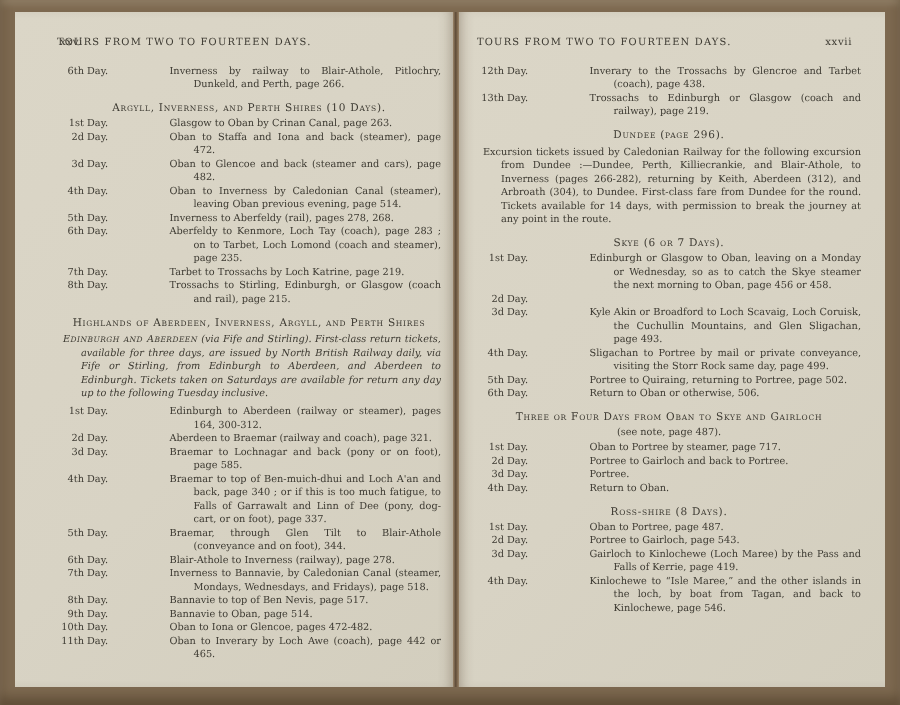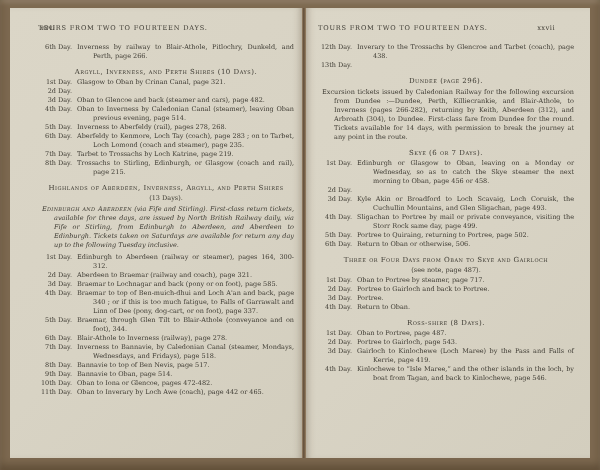--- a/index.html
+++ b/index.html
@@ -36,21 +36,21 @@
   }
   .running-title {
     display: block; text-align: left;
     letter-spacing: 0.8px;
   }
   .folio {
     position: absolute; top: 0;
     font-size: 6.8px; letter-spacing: 0.4px;
   }
   .page.left  .folio { left: 2px; }
-  .page.right .folio { right: 19px; }
+  .page.right .folio { right: 6px; }
   .page.right .running-title { padding-right: 10px; }
   .page-body { font-size: 6.5px; line-height: 9px; }
   .section { margin-top: 7px; }
   .section:first-child { margin-top: 0; }
   .heading {
     text-align: center;
     font-variant: small-caps;
     letter-spacing: 0.5px;
     font-size: 7px;
     margin: 2px 0 1px 0;
@@ -60,21 +60,21 @@
     font-size: 6.5px;
     margin-bottom: 1px;
   }
   .note {
     margin: 2px 0 3px 4px;
     padding-left: 12px; text-indent: -12px;
     text-align: justify;
   }
   .note.italic { font-style: italic; }
   .note .lead { font-variant: small-caps; letter-spacing: 0.3px; }
-  .entry { display: flex; }
+  .entry { display: flex; gap: 36px; }
   .day {
     flex: 0 0 34px;
     text-align: right;
     padding-right: 5px;
     white-space: nowrap;
   }
   .txt {
     flex: 1 1 auto;
     text-align: justify;
     padding-left: 16px; text-indent: -16px;
@@ -95,24 +95,25 @@
           <div class="section">
             <div class="entry">
               <span class="day">6th Day.</span>
               <span class="txt">Inverness by railway to Blair-Athole, Pitlochry, Dunkeld, and Perth, page 266.</span>
             </div>
           </div>
           <div class="section">
             <div class="heading">Argyll, Inverness, and Perth Shires (10 Days).</div>
             <div class="entry">
               <span class="day">1st Day.</span>
-              <span class="txt">Glasgow to Oban by Crinan Canal, page 321.</span>
-            </div>
-            <div class="entry">
-              <span class="day">2d Day.</span>
+              <span class="txt">Glasgow to Oban by Crinan Canal, page 263.</span>
+            </div>
+            <div class="entry">
+              <span class="day">2d Day.</span>
+              <span class="txt">Oban to Staffa and Iona and back (steamer), page 472.</span>
             </div>
             <div class="entry">
               <span class="day">3d Day.</span>
               <span class="txt">Oban to Glencoe and back (steamer and cars), page 482.</span>
             </div>
             <div class="entry">
               <span class="day">4th Day.</span>
               <span class="txt">Oban to Inverness by Caledonian Canal (steamer), leaving Oban previous evening, page 514.</span>
             </div>
             <div class="entry">
@@ -127,21 +128,20 @@
               <span class="day">7th Day.</span>
               <span class="txt">Tarbet to Trossachs by Loch Katrine, page 219.</span>
             </div>
             <div class="entry">
               <span class="day">8th Day.</span>
               <span class="txt">Trossachs to Stirling, Edinburgh, or Glasgow (coach and rail), page 215.</span>
             </div>
           </div>
           <div class="section">
             <div class="heading">Highlands of Aberdeen, Inverness, Argyll, and Perth Shires</div>
-            <div class="heading-sub">(13 Days).</div>
             <div class="note italic"><span class="lead">Edinburgh and Aberdeen</span><span> (via Fife and Stirling). First-class return tickets, available for three days, are issued by North British Railway daily, via Fife or Stirling, from Edinburgh to Aberdeen, and Aberdeen to Edinburgh. Tickets taken on Saturdays are available for return any day up to the following Tuesday inclusive.</span></div>
             <div class="entry">
               <span class="day">1st Day.</span>
               <span class="txt">Edinburgh to Aberdeen (railway or steamer), pages 164, 300-312.</span>
             </div>
             <div class="entry">
               <span class="day">2d Day.</span>
               <span class="txt">Aberdeen to Braemar (railway and coach), page 321.</span>
             </div>
             <div class="entry">
@@ -192,20 +192,21 @@
         <span class="folio">xxvii</span>
       </div>
       <div class="page-body">
           <div class="section">
             <div class="entry">
               <span class="day">12th Day.</span>
               <span class="txt">Inverary to the Trossachs by Glencroe and Tarbet (coach), page 438.</span>
             </div>
             <div class="entry">
               <span class="day">13th Day.</span>
+              <span class="txt">Trossachs to Edinburgh or Glasgow (coach and railway), page 219.</span>
             </div>
           </div>
           <div class="section">
             <div class="heading">Dundee (page 296).</div>
             <div class="note"><span>Excursion tickets issued by Caledonian Railway for the following excursion from Dundee :—Dundee, Perth, Killiecrankie, and Blair-Athole, to Inverness (pages 266-282), returning by Keith, Aberdeen (312), and Arbroath (304), to Dundee.  First-class fare from Dundee for the round.  Tickets available for 14 days, with permission to break the journey at any point in the route.</span></div>
           </div>
           <div class="section">
             <div class="heading">Skye (6 or 7 Days).</div>
             <div class="entry">
               <span class="day">1st Day.</span>

